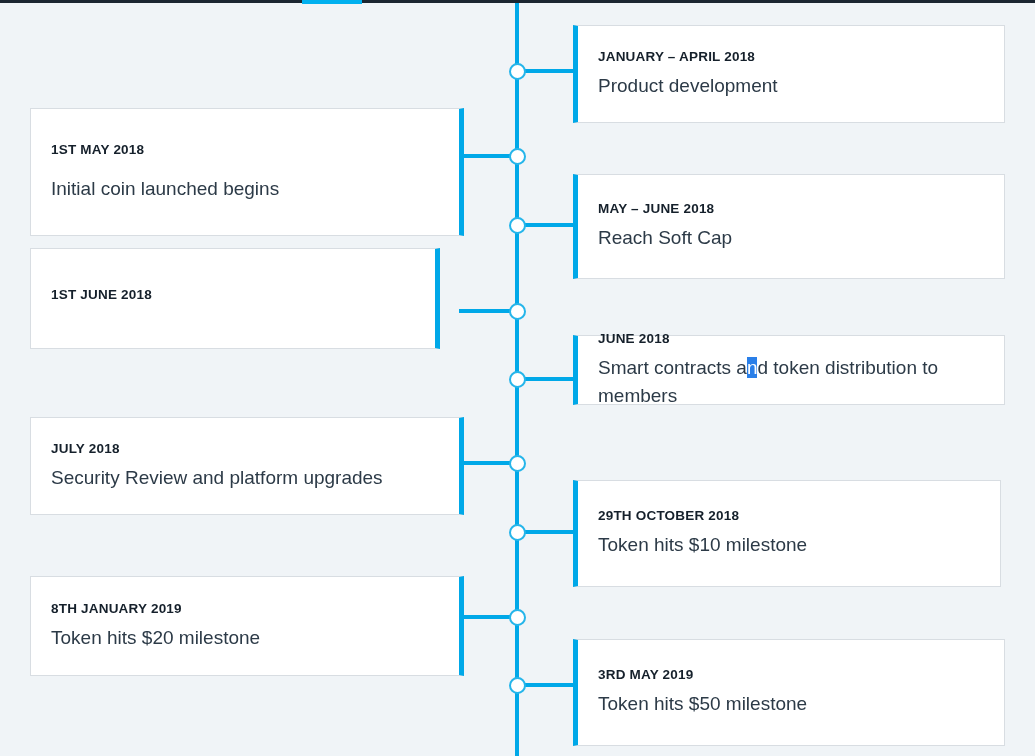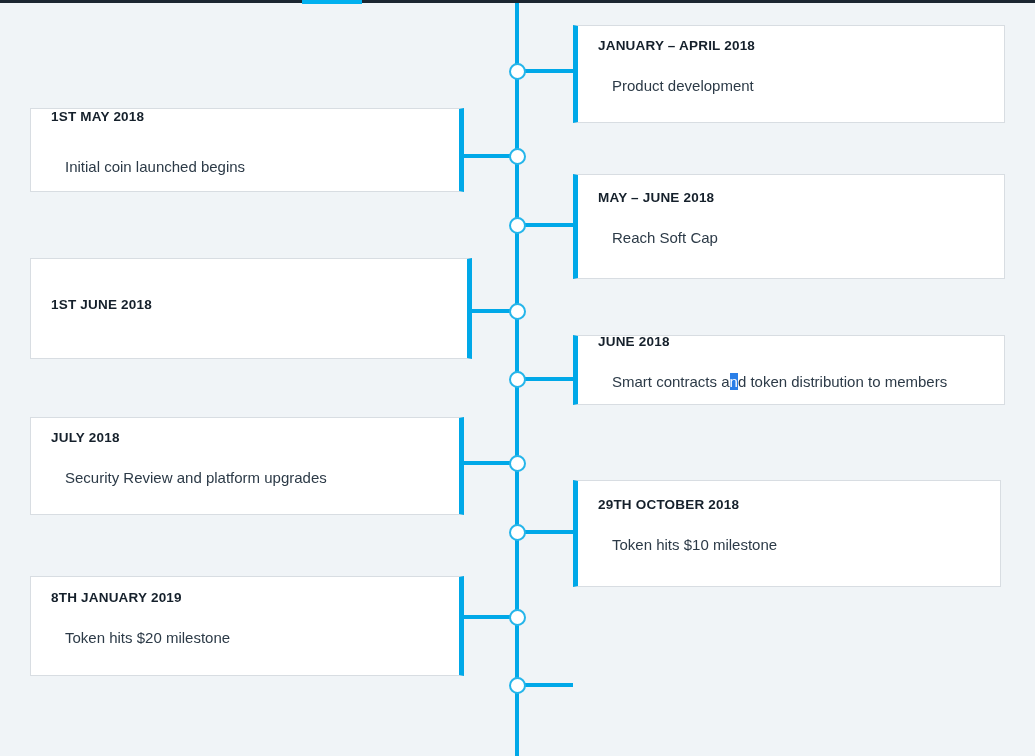--- a/index.html
+++ b/index.html
@@ -94,24 +94,24 @@
   .card-date {
     font-size: 13.5px;
     font-weight: bold;
     letter-spacing: 0.2px;
     color: #15202b;
     margin: 0 0 7px 0;
     text-transform: uppercase;
     line-height: 1.2;
   }
   .card-desc {
-    font-size: 15px;
+    font-size: 19px;
     font-weight: normal;
     color: #2c3a47;
-    margin: 14px;
+    margin: 0;
     line-height: 1.45;
   }
   .sel {
     background: #2a7fe8;
     color: #ffffff;
   }
 </style>
 </head>
 <body>
 
@@ -122,33 +122,33 @@
   <div class="spine"></div>
 
 <div class="connector" style="top: 69px; left: 517px; width: 56px;"></div>
     <div class="node" style="left: 508.5px; top: 62.5px;"></div>
     <div class="card right" style="top: 25px; height: 98px; left: 573px; width: 432px;">
       <div class="card-date">JANUARY – APRIL 2018</div>
       <div class="card-desc">Product development</div>
     </div>
     <div class="connector" style="top: 154px; left: 459px; width: 58px;"></div>
     <div class="node" style="left: 508.5px; top: 147.5px;"></div>
-    <div class="card left" style="top: 108px; height: 84px; left: 30px; width: 434px; gap: 10px;">
+    <div class="card left" style="top: 108px; height: 128px; left: 30px; width: 434px; gap: 10px;">
       <div class="card-date">1ST MAY 2018</div>
       <div class="card-desc">Initial coin launched begins</div>
     </div>
     <div class="connector" style="top: 223px; left: 517px; width: 56px;"></div>
     <div class="node" style="left: 508.5px; top: 216.5px;"></div>
     <div class="card right" style="top: 174px; height: 105px; left: 573px; width: 432px;">
       <div class="card-date">MAY – JUNE 2018</div>
       <div class="card-desc">Reach Soft Cap</div>
     </div>
     <div class="connector" style="top: 309px; left: 459px; width: 58px;"></div>
     <div class="node" style="left: 508.5px; top: 302.5px;"></div>
-    <div class="card left" style="top: 258px; height: 101px; left: 30px; width: 442px;">
+    <div class="card left" style="top: 248px; height: 101px; left: 30px; width: 410px;">
       <div class="card-date">1ST JUNE 2018</div>
     </div>
     <div class="connector" style="top: 377px; left: 517px; width: 56px;"></div>
     <div class="node" style="left: 508.5px; top: 370.5px;"></div>
     <div class="card right" style="top: 335px; height: 70px; left: 573px; width: 432px;">
       <div class="card-date">JUNE 2018</div>
       <div class="card-desc"><span>Smart contracts a</span><span class="sel">n</span><span>d token distribution to members</span></div>
     </div>
     <div class="connector" style="top: 461px; left: 459px; width: 58px;"></div>
     <div class="node" style="left: 508.5px; top: 454.5px;"></div>
@@ -163,13 +163,17 @@
       <div class="card-desc">Token hits $10 milestone</div>
     </div>
     <div class="connector" style="top: 615px; left: 459px; width: 58px;"></div>
     <div class="node" style="left: 508.5px; top: 608.5px;"></div>
     <div class="card left" style="top: 576px; height: 100px; left: 30px; width: 434px;">
       <div class="card-date">8TH JANUARY 2019</div>
       <div class="card-desc">Token hits $20 milestone</div>
     </div>
     <div class="connector" style="top: 683px; left: 517px; width: 56px;"></div>
     <div class="node" style="left: 508.5px; top: 676.5px;"></div>
+    <div class="card right" style="top: 639px; height: 107px; left: 573px; width: 432px;">
+      <div class="card-date">3RD MAY 2019</div>
+      <div class="card-desc">Token hits $50 milestone</div>
+    </div>
   </div>
 
 </body></html>

